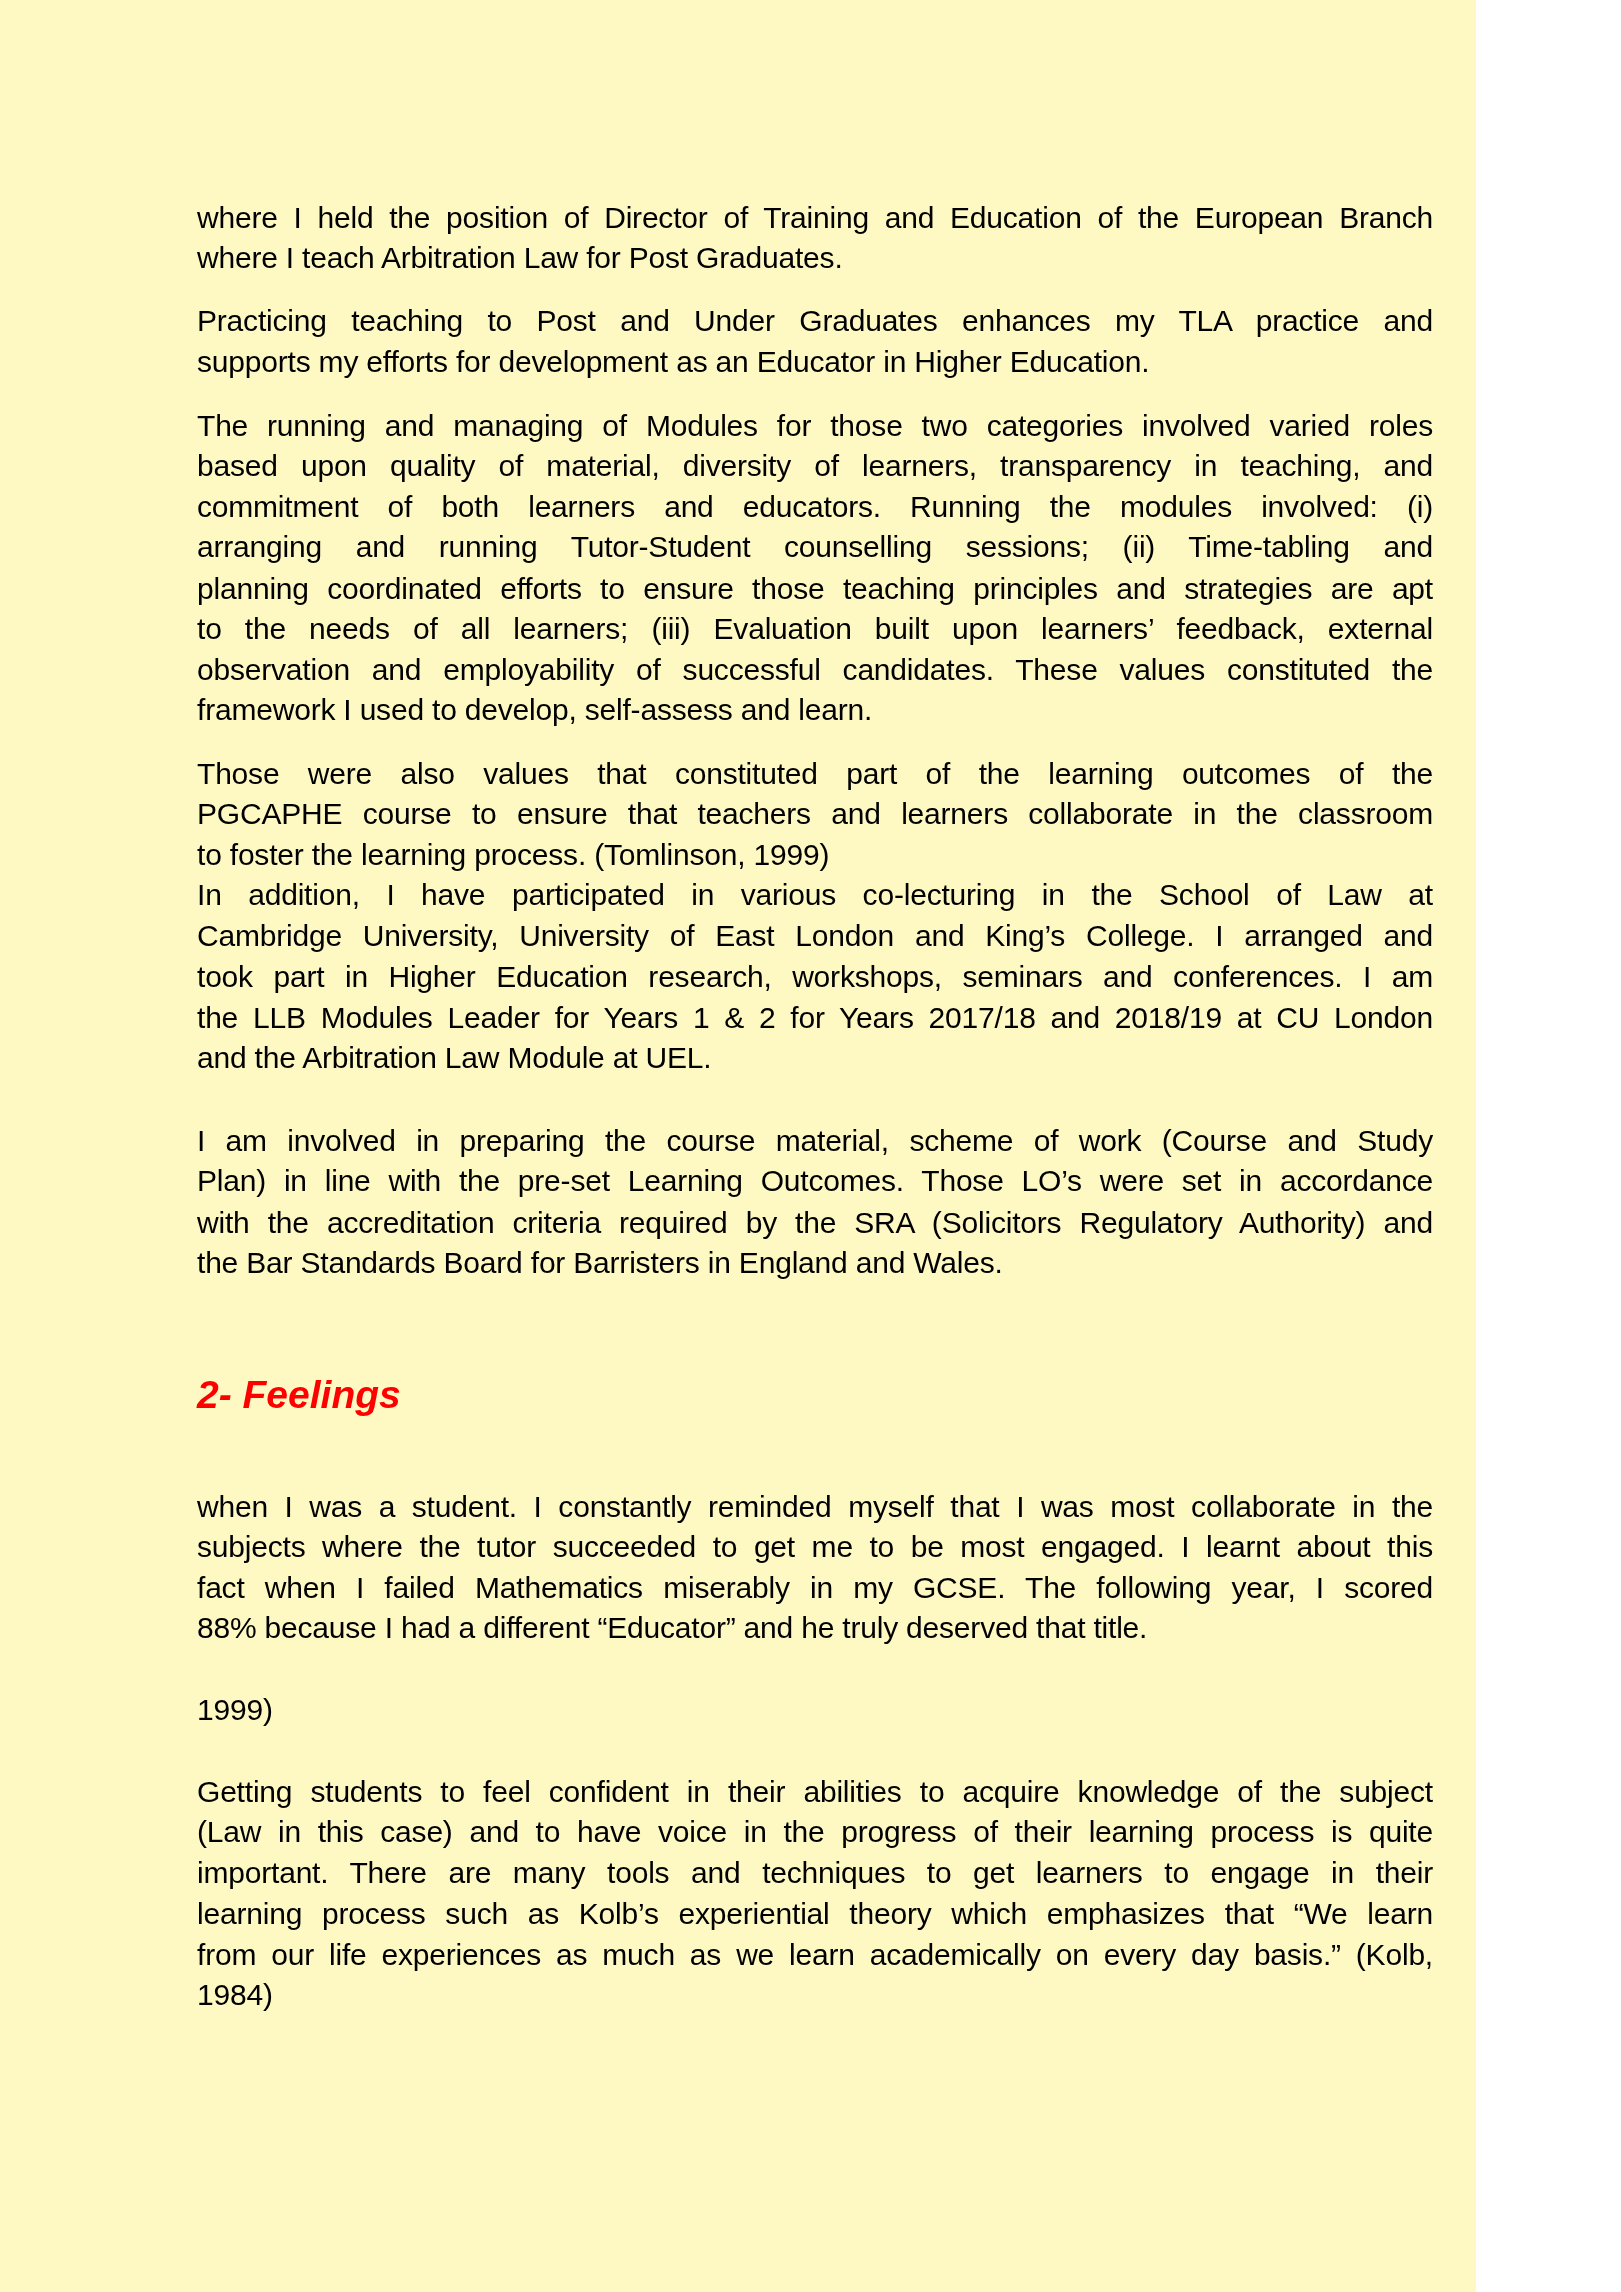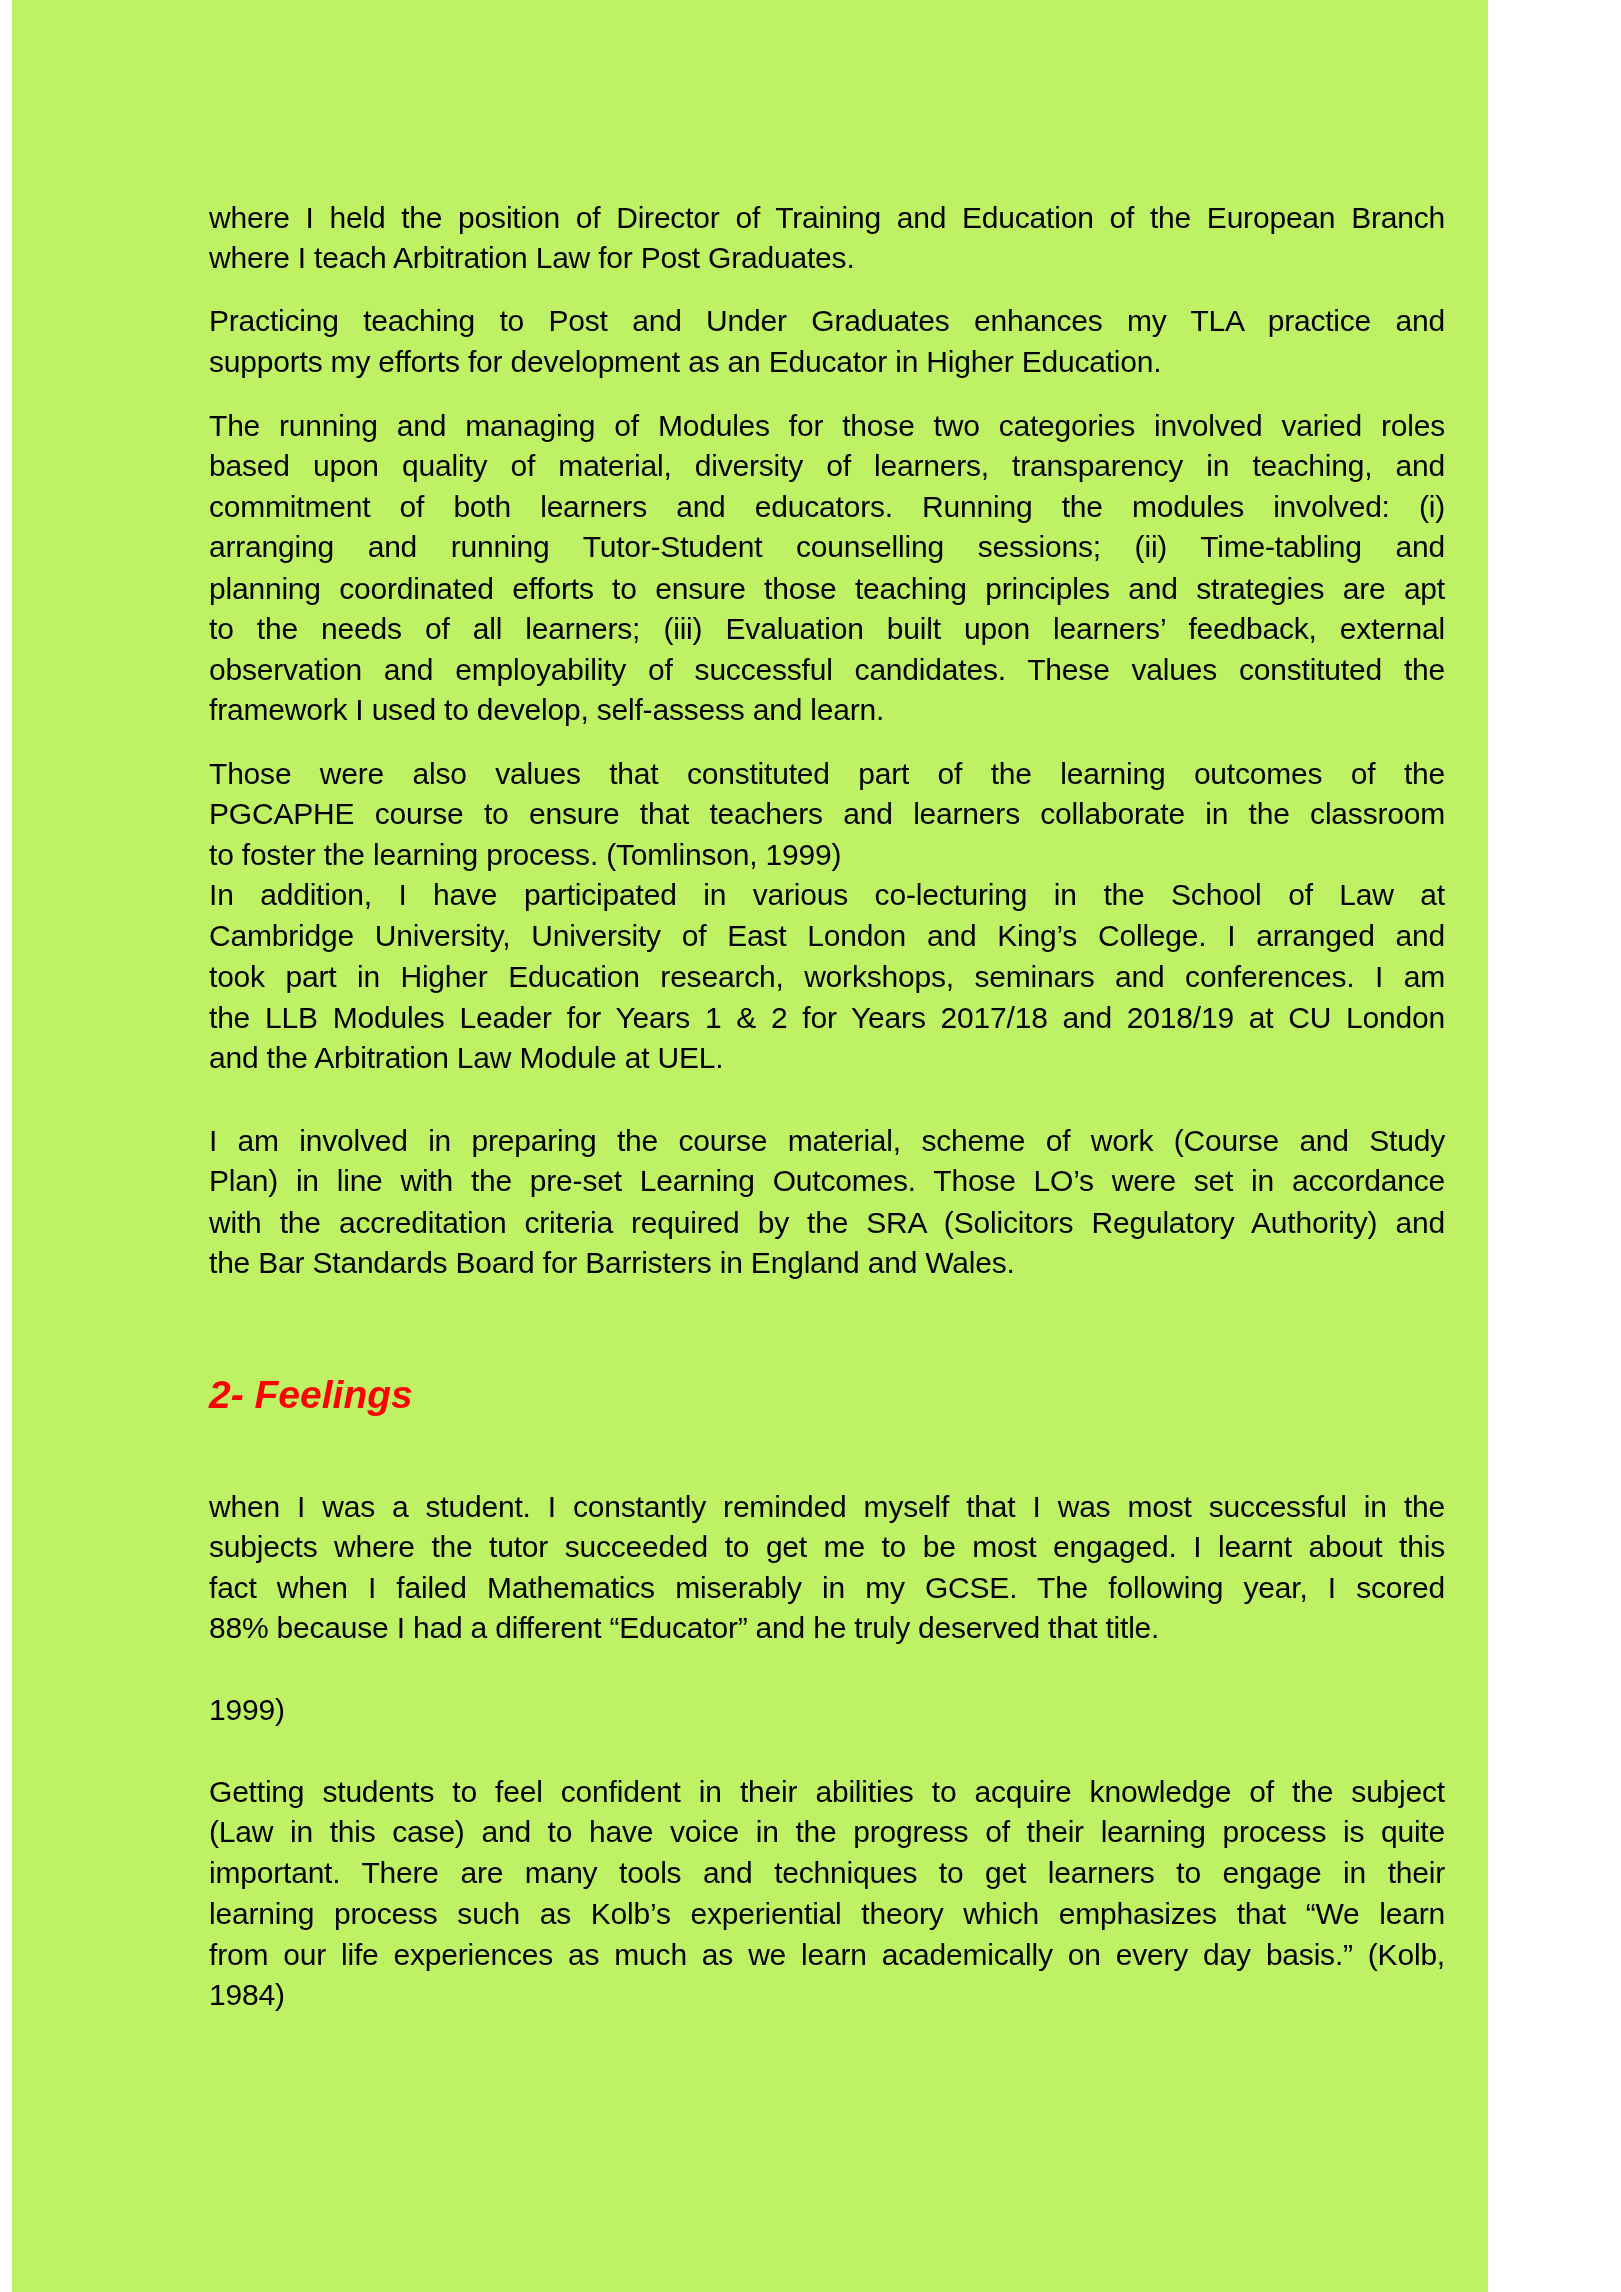--- a/index.html
+++ b/index.html
@@ -1,17 +1,17 @@
 <!DOCTYPE html>
 <html><head>
 <meta charset="utf-8">
 <style>
   html, body { margin: 0; padding: 0; background: #ffffff; }
   body { width: 1621px; height: 2293px; position: relative; overflow: hidden; }
-  .page { position: absolute; left: 0; top: 0; width: 1476px; height: 2293px; background: #bef264; margin-left: 12px; }
+  .page { position: absolute; left: 0; top: 0; width: 1476px; height: 2293px; background: #fef9c3; }
   .line {
     position: absolute;
     left: 197px;
     width: 1236px;
     height: 41px;
     line-height: 41px;
     font-family: "Liberation Sans", sans-serif;
     font-size: 30px;
     color: #000;
     white-space: nowrap;
@@ -59,21 +59,21 @@
   <div class="line j" style="top:997px">the LLB Modules Leader for Years 1 &amp; 2 for Years 2017/18 and 2018/19 at CU London</div>
   <div class="line" style="top:1037px">and the Arbitration Law Module at UEL.</div>
 
   <div class="line j" style="top:1120px">I am involved in preparing the course material, scheme of work (Course and Study</div>
   <div class="line j" style="top:1160px">Plan) in line with the pre-set Learning Outcomes. Those LO’s were set in accordance</div>
   <div class="line j" style="top:1202px">with the accreditation criteria required by the SRA (Solicitors Regulatory Authority) and</div>
   <div class="line" style="top:1242px">the Bar Standards Board for Barristers in England and Wales.</div>
 
   <div class="heading">2- Feelings</div>
 
-  <div class="line j" style="top:1486px">when I was a student. I constantly reminded myself that I was most successful in the</div>
+  <div class="line j" style="top:1486px">when I was a student. I constantly reminded myself that I was most collaborate in the</div>
   <div class="line j" style="top:1526px">subjects where the tutor succeeded to get me to be most engaged. I learnt about this</div>
   <div class="line j" style="top:1567px">fact when I failed Mathematics miserably in my GCSE. The following year, I scored</div>
   <div class="line" style="top:1607px">88% because I had a different “Educator” and he truly deserved that title.</div>
   <div class="line" style="top:1689px">1999)</div>
 
   <div class="line j" style="top:1771px">Getting students to feel confident in their abilities to acquire knowledge of the subject</div>
   <div class="line j" style="top:1811px">(Law in this case) and to have voice in the progress of their learning process is quite</div>
   <div class="line j" style="top:1852px">important. There are many tools and techniques to get learners to engage in their</div>
   <div class="line j" style="top:1934px">from our life experiences as much as we learn academically on every day basis.” (Kolb,</div>
   <div class="line j" style="top:1893px">learning process such as Kolb’s experiential theory   which emphasizes that “We learn</div>

